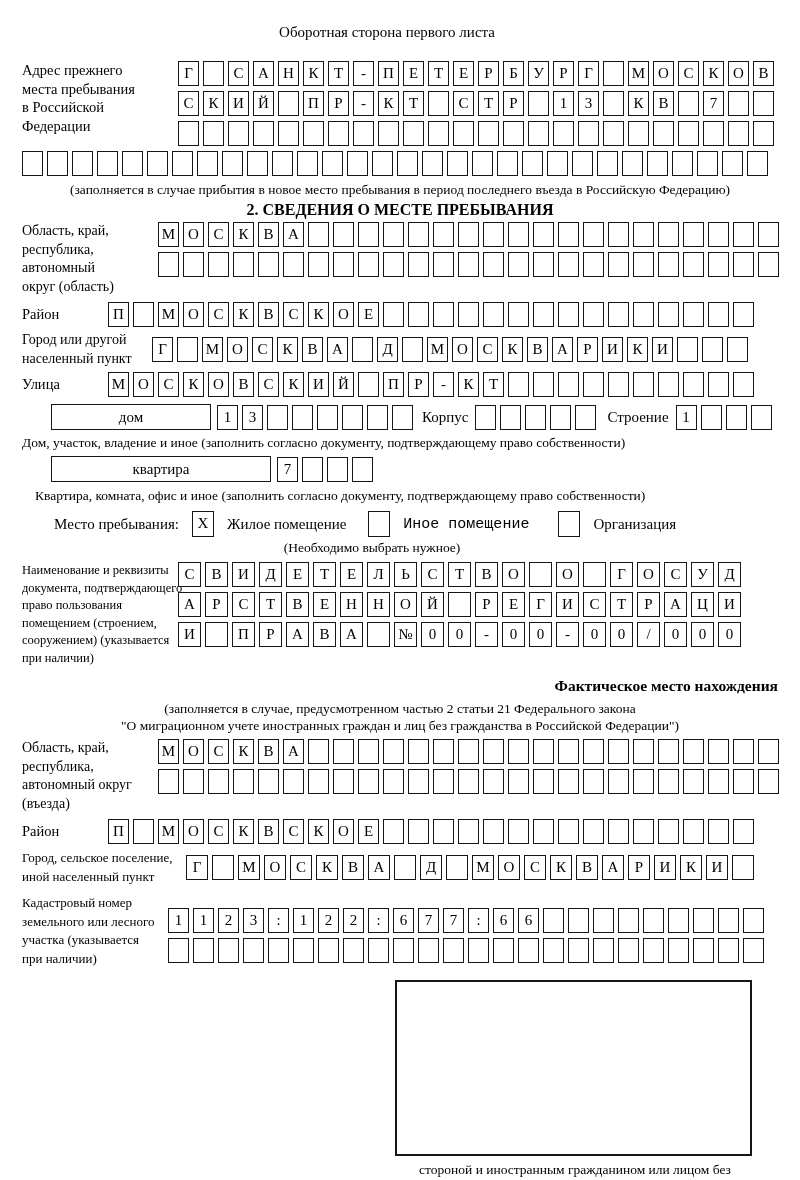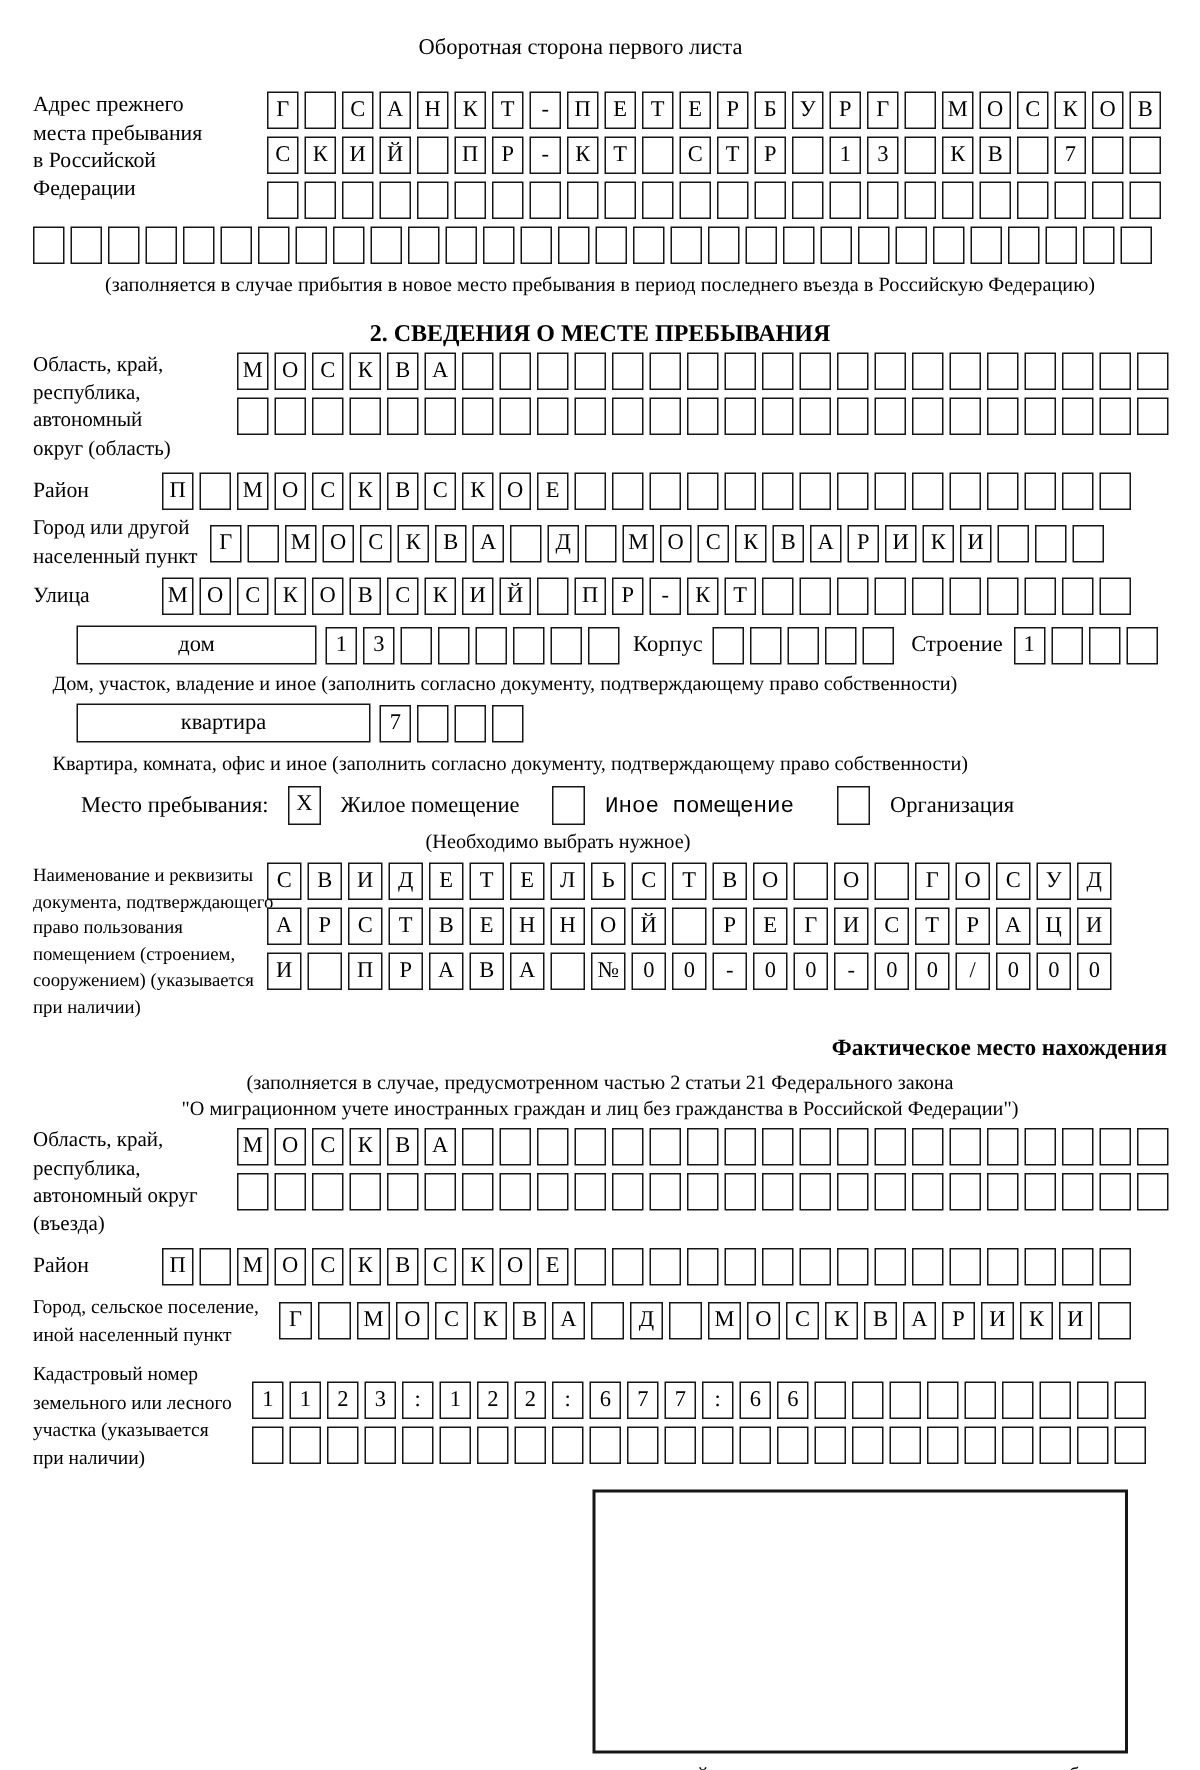--- a/index.html
+++ b/index.html
@@ -153,21 +153,21 @@
       <span class="cell"></span>
       <span class="cell"></span>
       <span class="cell"></span>
       <span class="cell"></span>
       <span class="cell"></span>
       <span class="cell"></span>
       <span class="cell"></span>
     </div>
   <div class="cap center" style="margin-top:5px;width:756px;">(заполняется в случае прибытия в новое место пребывания в период последнего въезда в Российскую Федерацию)</div>
 
-  <div class="sec-title" style="margin-top:16px;width:756px;">2. СВЕДЕНИЯ О МЕСТЕ ПРЕБЫВАНИЯ</div>
+  <div class="sec-title" style="margin-top:3px;width:756px;">2. СВЕДЕНИЯ О МЕСТЕ ПРЕБЫВАНИЯ</div>
 
   <div class="field" style="margin-top:3px;">
     <div class="flabel w130">
         <div class="line">Область, край,</div>
         <div class="line">республика,</div>
         <div class="line">автономный</div>
         <div class="line">округ (область)</div>
       </div>
     <div class="fgrid">
       <div class="row">
@@ -254,21 +254,21 @@
           <span class="cell"></span>
           <span class="cell"></span>
           <span class="cell"></span>
           <span class="cell"></span>
           <span class="cell"></span>
           <span class="cell"></span>
         </div>
     </div>
   </div>
 
-  <div class="field vc" style="margin-top:4px;">
+  <div class="field vc" style="margin-top:4px;gap:12px;">
     <div class="flabel w112">
         <div class="line">Город или другой</div>
         <div class="line">населенный пункт</div>
       </div>
     <div class="fgrid">
       <div class="row">
           <span class="cell filled">Г</span>
           <span class="cell"></span>
           <span class="cell filled">М</span>
           <span class="cell filled">О</span>
@@ -351,24 +351,24 @@
         <span class="cell"></span>
       </div>
     <div style="font-size:15px;margin:0 7px 0 11px;">Строение</div>
     <div class="row">
         <span class="cell filled">1</span>
         <span class="cell"></span>
         <span class="cell"></span>
         <span class="cell"></span>
       </div>
   </div>
-  <div class="cap" style="margin-top:4px;margin-left:13px;">Дом, участок, владение и иное (заполнить согласно документу, подтверждающему право собственности)</div>
+  <div class="cap" style="margin-top:4px;">Дом, участок, владение и иное (заполнить согласно документу, подтверждающему право собственности)</div>
 
   <div class="inline" style="margin-top:5px;margin-left:13px;">
-    <div class="namedbox" style="width:196px;">квартира</div>
+    <div class="namedbox" style="width:220px;">квартира</div>
     <div class="row" style="margin-left:6px;">
         <span class="cell filled">7</span>
         <span class="cell"></span>
         <span class="cell"></span>
         <span class="cell"></span>
       </div>
   </div>
   <div class="cap" style="margin-top:5px;margin-left:13px;">Квартира, комната, офис и иное (заполнить согласно документу, подтверждающему право собственности)</div>
 
   <div class="inline" style="margin-top:7px;margin-left:16px;gap:13px;">

